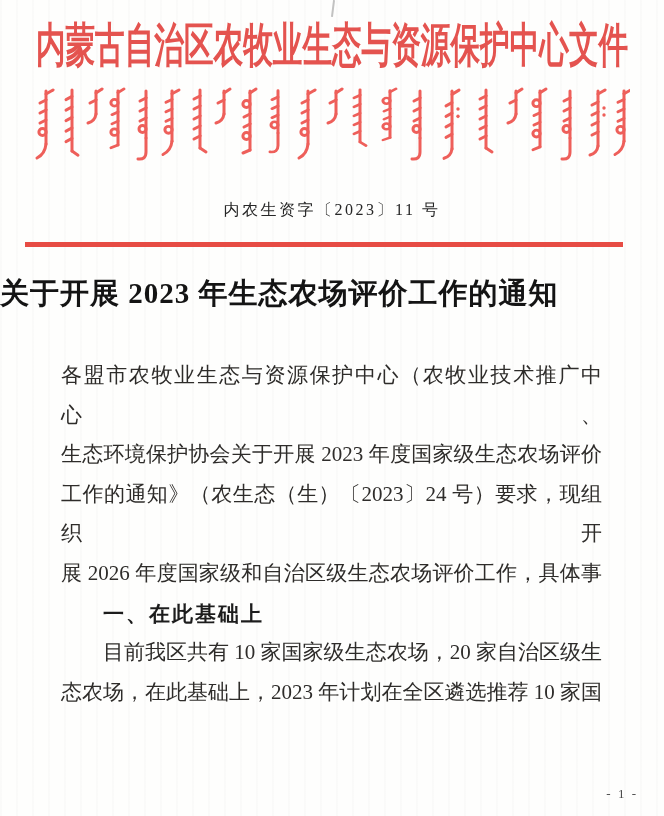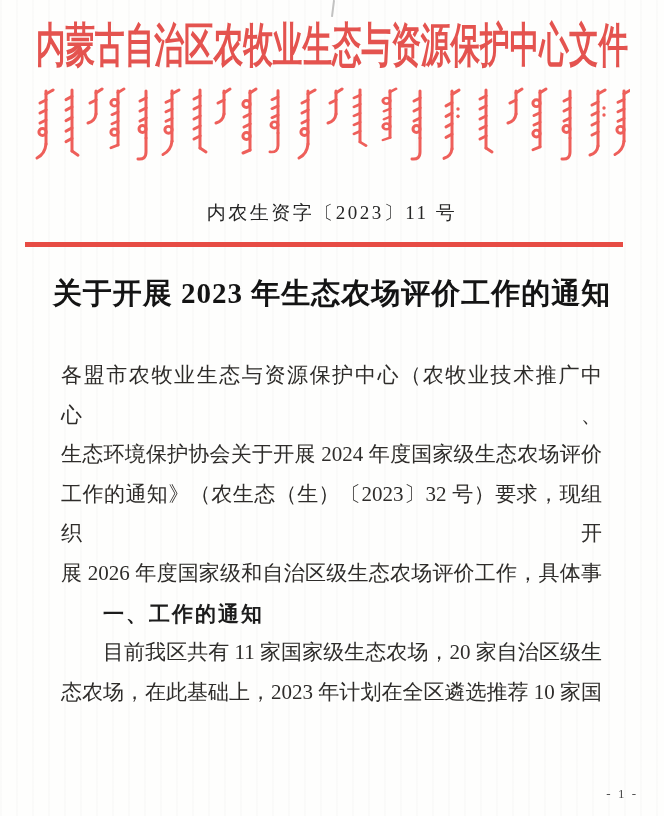--- a/index.html
+++ b/index.html
@@ -28,31 +28,31 @@
     letter-spacing:0px;
   }
   
   .mongolian{
     position:absolute;top:86px;left:34px;width:596px;height:82px;
   }
   
   .doc-number{
     position:absolute;top:200px;left:0;width:664px;
     text-align:center;color:#262626;
-    font-size:19px;letter-spacing:2.5px;
+    font-size:16px;letter-spacing:2.5px;
   }
   
   .red-line{
     position:absolute;top:242px;left:25px;width:598px;height:5px;
     background:#e74c44;
   }
   
   .doc-title{
     position:absolute;top:274px;left:0;width:664px;
-    text-align:center;color:#141414;
+    text-align:left;color:#141414;
     font-size:29px;font-weight:700;letter-spacing:1px;
   }
   
   .body-block{
     position:absolute;top:356px;left:61px;width:541px;
     color:#2e2c2a;font-size:21px;line-height:39.6px;
     letter-spacing:1.5px;
   }
   .line{display:block;}
   .l-justify{
@@ -167,23 +167,23 @@
   </svg>
 
   <div class="doc-number">内农生资字〔2023〕11 号</div>
 
   <div class="red-line"></div>
 
   <div class="doc-title">关于开展 2023 年生态农场评价工作的通知</div>
 
   <div class="body-block">
     <div class="line l-justify">各盟市农牧业生态与资源保护中心（农牧业技术推广中心、</div>
-    <div class="line l-justify">生态环境保护协会关于开展 2024 年度国家级生态农场评价</div>
-    <div class="line l-justify">工作的通知》（农生态（生）〔2023〕32 号）要求，现组织开</div>
+    <div class="line l-justify">生态环境保护协会关于开展 2023 年度国家级生态农场评价</div>
+    <div class="line l-justify">工作的通知》（农生态（生）〔2023〕24 号）要求，现组织开</div>
     <div class="line l-justify">展 2026 年度国家级和自治区级生态农场评价工作，具体事</div>
-    <div class="line l-left l-indent l-heading">一、工作的通知</div>
-    <div class="line l-indent l-justify">目前我区共有 11 家国家级生态农场，20 家自治区级生</div>
+    <div class="line l-left l-indent l-heading">一、在此基础上</div>
+    <div class="line l-indent l-justify">目前我区共有 10 家国家级生态农场，20 家自治区级生</div>
     <div class="line l-justify">态农场，在此基础上，2023 年计划在全区遴选推荐 10 家国</div>
   </div>
 
   <div class="page-number">- 1 -</div>
 
 </div>
 
 </body></html>

